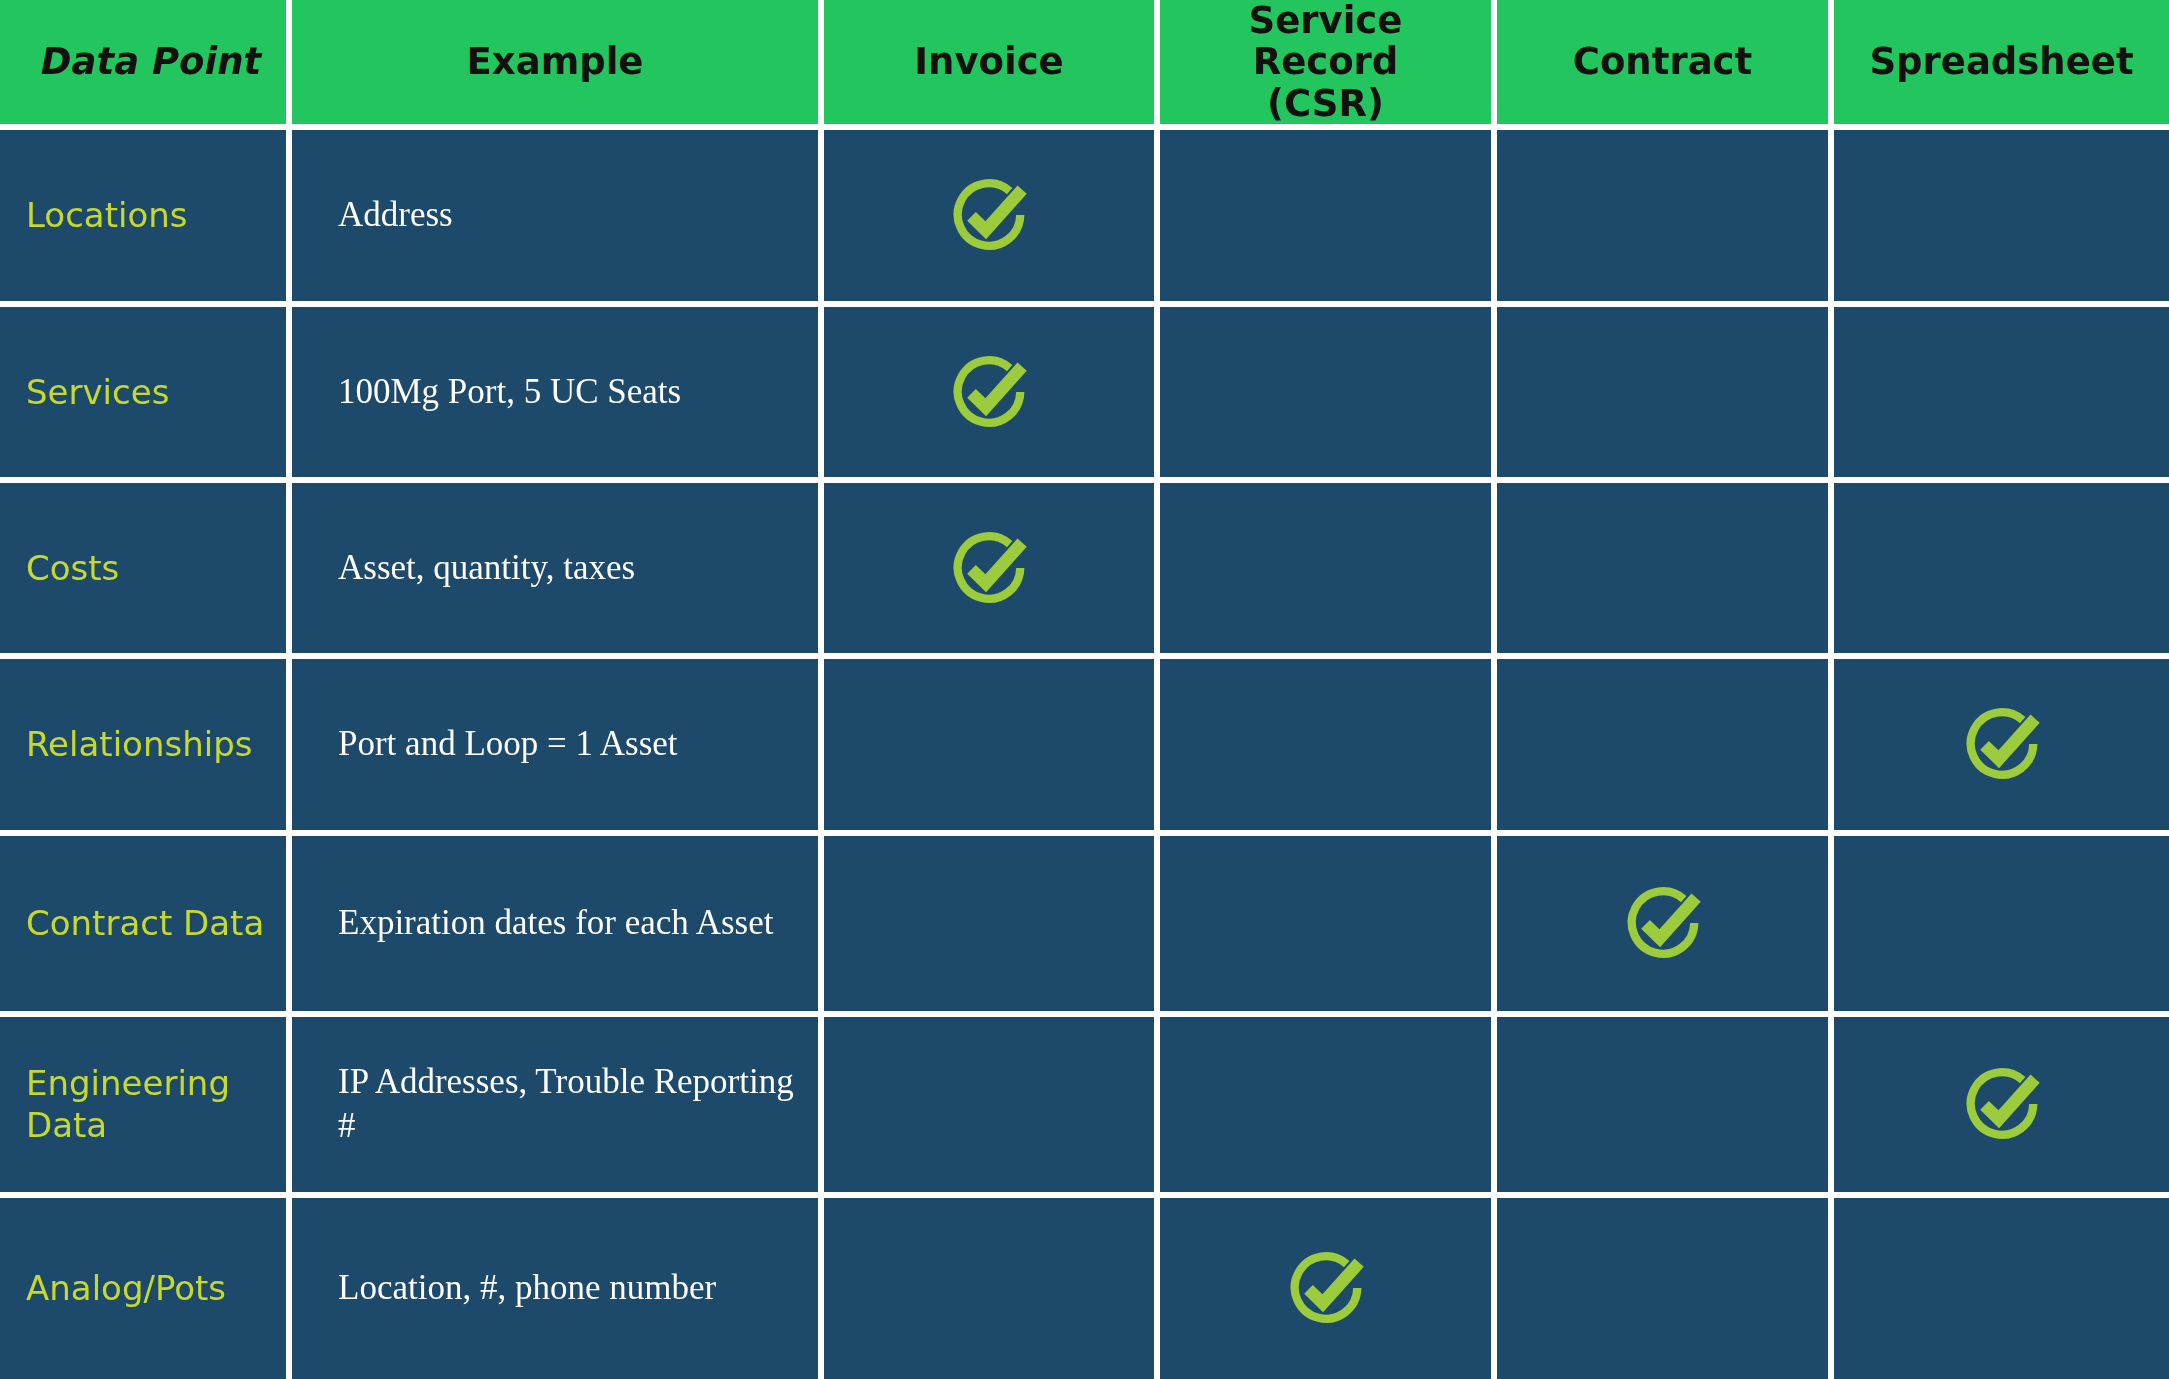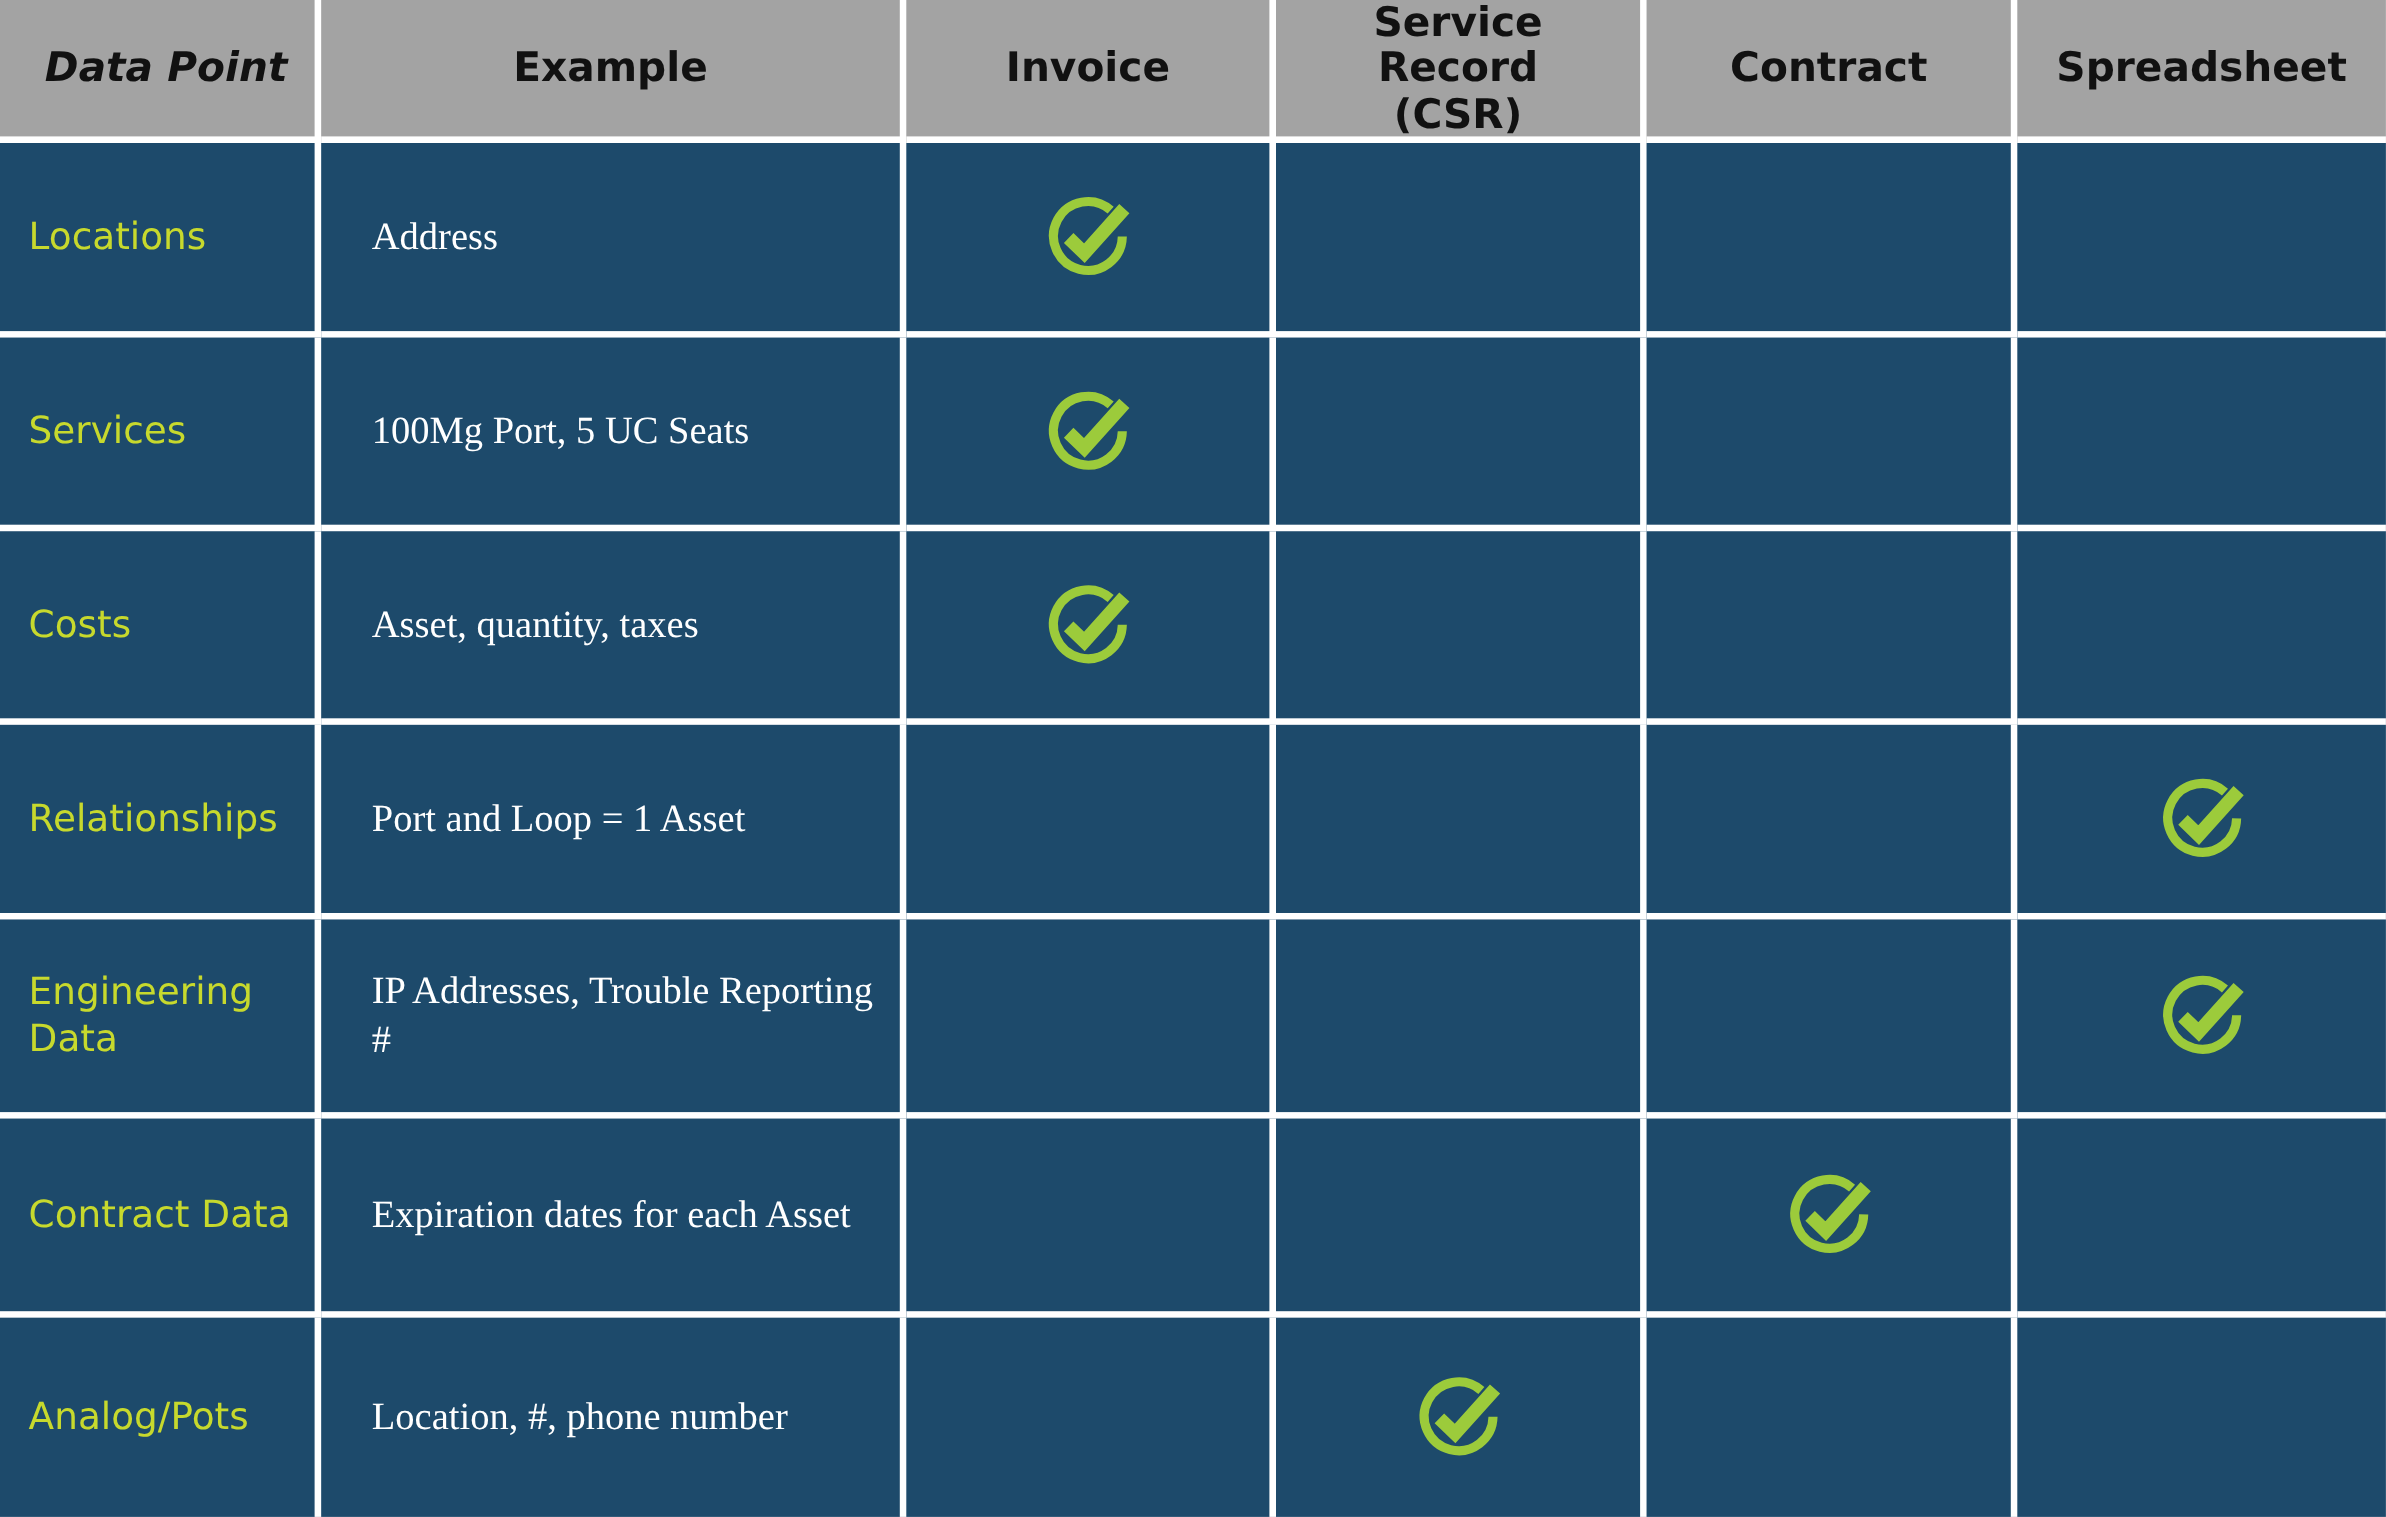--- a/index.html
+++ b/index.html
@@ -25,21 +25,21 @@
 
   
   col.c-datapoint   { width: 292px; }
   col.c-example     { width: 532px; }
   col.c-invoice     { width: 336px; }
   col.c-csr         { width: 337px; }
   col.c-contract    { width: 337px; }
   col.c-spreadsheet { width: 335px; }
 
   thead th {
-    background: #a3a3a3;
+    background: #22c55e;
     color: #111111;
     font-weight: bold;
     font-size: 37px;
     line-height: 1.12;
     text-align: center;
     vertical-align: middle;
     height: 97px;
     padding: 0 10px;
     border-right: 6px solid #ffffff;
     border-bottom: 6px solid #ffffff;
@@ -158,40 +158,40 @@
         <td class="cell-example">Port and Loop = 1 Asset</td>
         <td class="cell-check"><span class="check-empty"></span></td>
         <td class="cell-check"><span class="check-empty"></span></td>
         <td class="cell-check"><span class="check-empty"></span></td>
         <td class="cell-check"><span class="check-icon"><svg viewBox="0 0 100 100" xmlns="http://www.w3.org/2000/svg" aria-hidden="true">
               <path d="M72.5 24.0 A34 34 0 1 0 84 50" fill="none" stroke="#9ccb3b" stroke-width="9" stroke-linecap="butt"></path>
               <path d="M31 51.5 L46.5 66.5 L86 22.5" fill="none" stroke="#9ccb3b" stroke-width="13.5" stroke-linejoin="miter" stroke-linecap="butt"></path>
             </svg></span></td>
       </tr>
       <tr class="r-tall">
+        <td class="cell-datapoint">Contract Data</td>
+        <td class="cell-example">Expiration dates for each Asset</td>
+        <td class="cell-check"><span class="check-empty"></span></td>
+        <td class="cell-check"><span class="check-empty"></span></td>
+        <td class="cell-check"><span class="check-icon"><svg viewBox="0 0 100 100" xmlns="http://www.w3.org/2000/svg" aria-hidden="true">
+              <path d="M72.5 24.0 A34 34 0 1 0 84 50" fill="none" stroke="#9ccb3b" stroke-width="9" stroke-linecap="butt"></path>
+              <path d="M31 51.5 L46.5 66.5 L86 22.5" fill="none" stroke="#9ccb3b" stroke-width="13.5" stroke-linejoin="miter" stroke-linecap="butt"></path>
+            </svg></span></td>
+        <td class="cell-check"><span class="check-empty"></span></td>
+      </tr>
+      <tr class="r-tall">
         <td class="cell-datapoint">Engineering Data</td>
         <td class="cell-example">IP Addresses, Trouble Reporting #</td>
         <td class="cell-check"><span class="check-empty"></span></td>
         <td class="cell-check"><span class="check-empty"></span></td>
         <td class="cell-check"><span class="check-empty"></span></td>
         <td class="cell-check"><span class="check-icon"><svg viewBox="0 0 100 100" xmlns="http://www.w3.org/2000/svg" aria-hidden="true">
               <path d="M72.5 24.0 A34 34 0 1 0 84 50" fill="none" stroke="#9ccb3b" stroke-width="9" stroke-linecap="butt"></path>
               <path d="M31 51.5 L46.5 66.5 L86 22.5" fill="none" stroke="#9ccb3b" stroke-width="13.5" stroke-linejoin="miter" stroke-linecap="butt"></path>
             </svg></span></td>
-      </tr>
-      <tr class="r-tall">
-        <td class="cell-datapoint">Contract Data</td>
-        <td class="cell-example">Expiration dates for each Asset</td>
-        <td class="cell-check"><span class="check-empty"></span></td>
-        <td class="cell-check"><span class="check-empty"></span></td>
-        <td class="cell-check"><span class="check-icon"><svg viewBox="0 0 100 100" xmlns="http://www.w3.org/2000/svg" aria-hidden="true">
-              <path d="M72.5 24.0 A34 34 0 1 0 84 50" fill="none" stroke="#9ccb3b" stroke-width="9" stroke-linecap="butt"></path>
-              <path d="M31 51.5 L46.5 66.5 L86 22.5" fill="none" stroke="#9ccb3b" stroke-width="13.5" stroke-linejoin="miter" stroke-linecap="butt"></path>
-            </svg></span></td>
-        <td class="cell-check"><span class="check-empty"></span></td>
       </tr>
       <tr class="r-tall">
         <td class="cell-datapoint">Analog/Pots</td>
         <td class="cell-example">Location, #, phone number</td>
         <td class="cell-check"><span class="check-empty"></span></td>
         <td class="cell-check"><span class="check-icon"><svg viewBox="0 0 100 100" xmlns="http://www.w3.org/2000/svg" aria-hidden="true">
               <path d="M72.5 24.0 A34 34 0 1 0 84 50" fill="none" stroke="#9ccb3b" stroke-width="9" stroke-linecap="butt"></path>
               <path d="M31 51.5 L46.5 66.5 L86 22.5" fill="none" stroke="#9ccb3b" stroke-width="13.5" stroke-linejoin="miter" stroke-linecap="butt"></path>
             </svg></span></td>
         <td class="cell-check"><span class="check-empty"></span></td>

